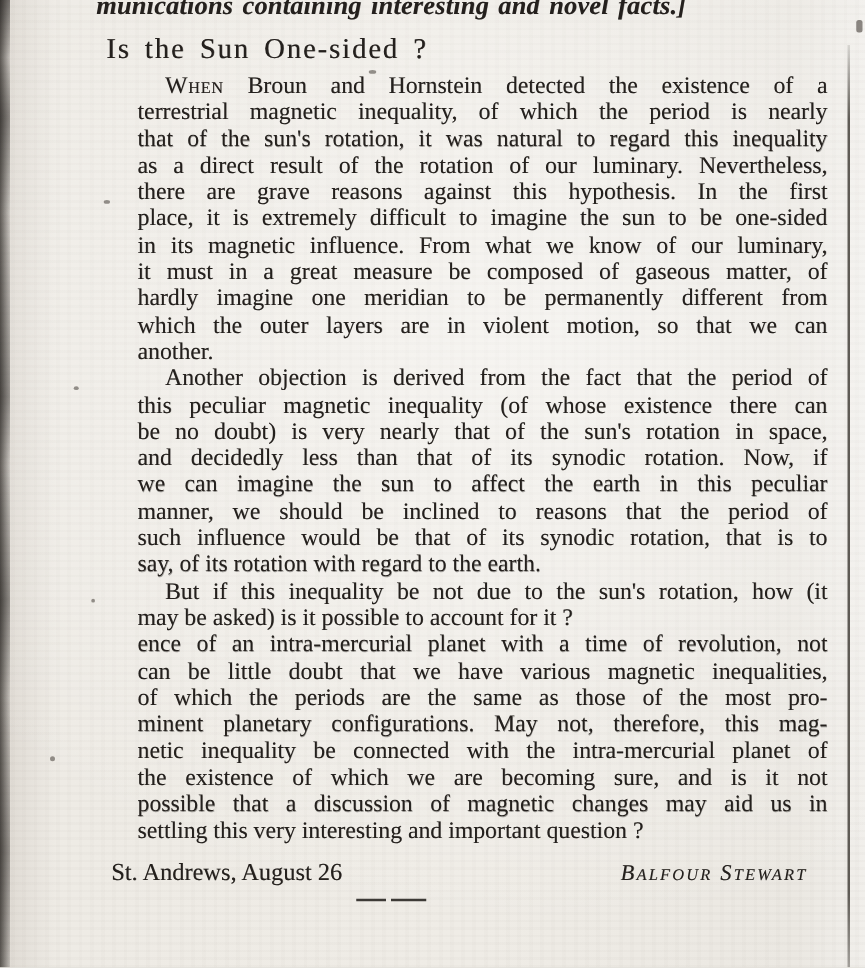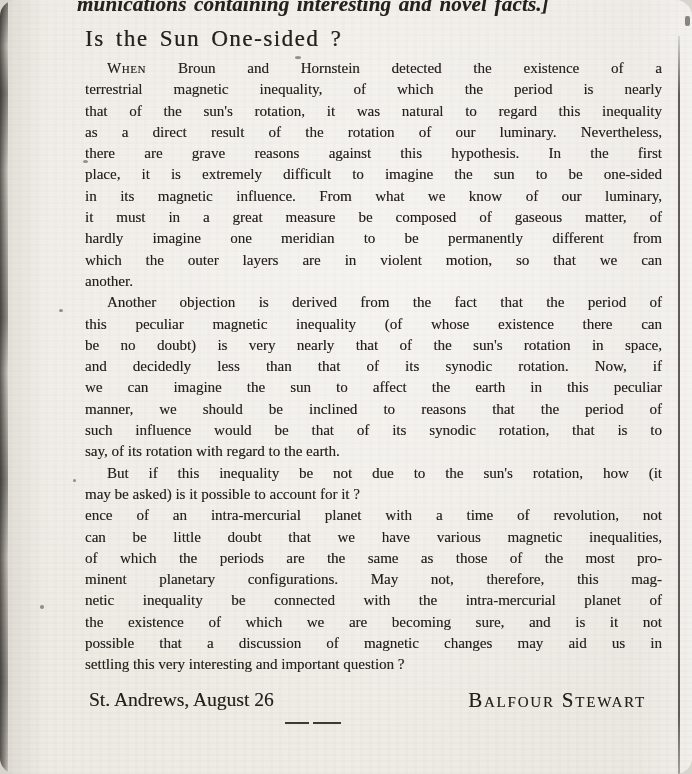--- a/index.html
+++ b/index.html
@@ -8,21 +8,20 @@
     width:692px;height:774px;
     overflow:hidden;
     font-family:"Liberation Serif", serif;
     color:var(--ink,#24201d);
     background:
       radial-gradient(ellipse 130% 95% at 62% 35%, rgba(255,255,255,0.45), rgba(255,255,255,0) 65%),
       repeating-linear-gradient(0deg, rgba(90,80,70,0.025) 0 2px, rgba(0,0,0,0) 2px 6px),
       repeating-linear-gradient(90deg, rgba(90,80,70,0.02) 0 3px, rgba(0,0,0,0) 3px 9px),
       linear-gradient(90deg, #ddd8d1 0px, #eeebe5 45px, #efece6 55%, #ebe8e2 92%, #f1efeb 100%);
     background-color:var(--paper,#edeae5);
-    border-radius:16px;
   }
   
   .left-edge{
     position:absolute;left:0;top:0;width:8px;height:100%;
     background:
       linear-gradient(180deg,
         rgba(35,31,28,.55) 0%, rgba(35,31,28,.12) 6%,
         rgba(35,31,28,.45) 12%, rgba(35,31,28,.10) 22%,
         rgba(35,31,28,.40) 41%, rgba(35,31,28,.10) 48%,
         rgba(35,31,28,.42) 62%, rgba(35,31,28,.12) 72%,
@@ -43,36 +42,36 @@
     font-style:italic;font-weight:bold;
     font-size:21px;line-height:24px;letter-spacing:.2px;word-spacing:2px;
     text-shadow:.3px .3px .5px rgba(38,34,32,.45);
   }
   .title{
     margin:12px 0 0;height:22px;line-height:22px;
     font-size:23px;font-weight:normal;
     letter-spacing:1.5px;word-spacing:4px;text-align:left;
     text-shadow:.4px .4px .5px rgba(38,34,32,.55);
   }
-  .body{margin-top:8px;font-size:15px;line-height:21.3px;}
+  .body{margin-top:8px;font-size:19px;line-height:21.3px;margin-left:25px;}
   .line{
     text-align:justify;text-align-last:justify;
     height:21.3px;
     text-shadow:.3px .3px .5px rgba(38,34,32,.4);
   }
   .line.first{text-indent:22px;}
   .line.last{text-align-last:left;}
   .smallcaps{font-variant:small-caps;letter-spacing:.6px;}
   .signature{
     display:flex;justify-content:space-between;align-items:center;
     margin-top:12px;font-size:19.5px;
     text-shadow:.3px .3px .5px rgba(38,34,32,.4);
   }
   .dateline{padding-left:4px;}
-  .author{font-variant:small-caps;letter-spacing:1.8px;margin-right:16px;font-size:21px;}
+  .author{font-variant:small-caps;letter-spacing:1.8px;margin-right:16px;font-size:18px;font-style:italic;}
   .end-rule{
     margin-top:9px;margin-left:200px;width:56px;height:2px;
     background:linear-gradient(90deg, var(--rule,#3d3a36) 0 42%, rgba(0,0,0,0) 42% 50%, var(--rule,#3d3a36) 50% 100%);
   }
   .speck{position:absolute;border-radius:50%;background:rgba(52,46,40,.5);}
   .s1{left:83px;top:160px;width:5px;height:3px;}
   .s2{left:295px;top:56px;width:6px;height:3px;}
   .s3{left:59px;top:309px;width:4px;height:3px;}
   .s4{left:40px;top:605px;width:4px;height:4px;}
   .s5{left:685px;top:16px;width:5px;height:10px;border-radius:2px;background:rgba(52,46,40,.55);}

